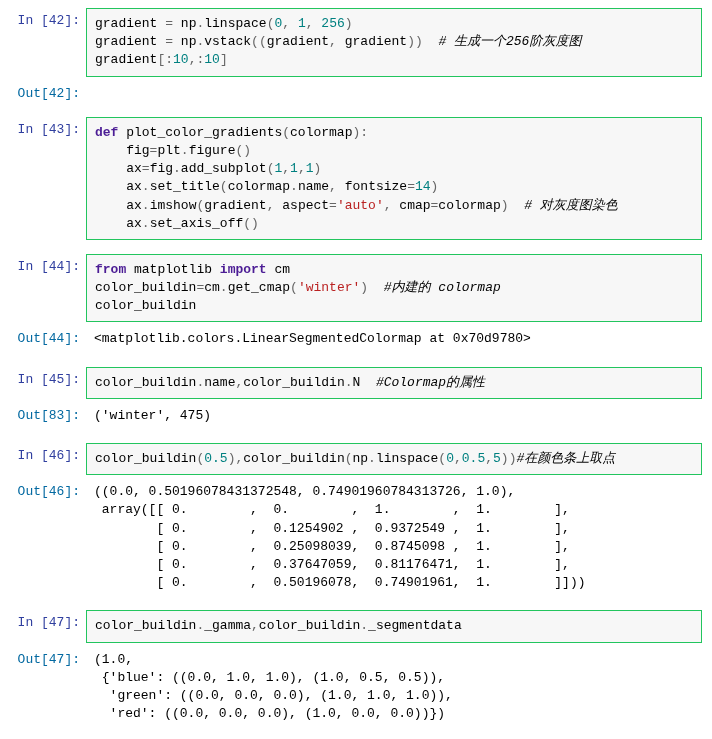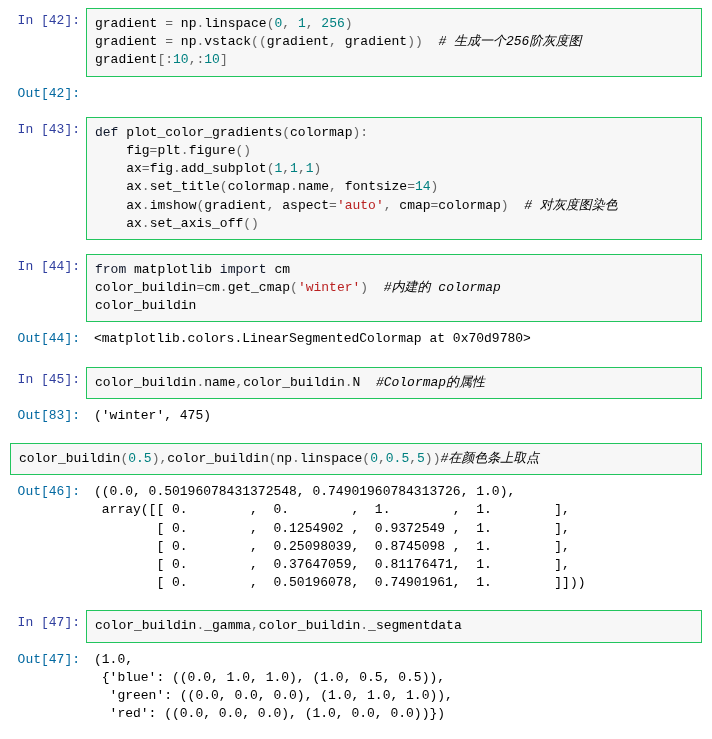--- a/index.html
+++ b/index.html
@@ -30,21 +30,21 @@
     padding: 6px 8px;
     white-space: pre;
     overflow-x: auto;
   }
   .output-area {
     flex: 1;
     padding: 4px 8px;
     white-space: pre;
     overflow-x: auto;
   }
-  .kw  { color: #0f172a; font-weight: normal; }
+  .kw  { color: #4c1d95; font-weight: bold; }
   .num { color: #008080; }
   .str { color: #BA2121; }
   .cmt { color: #000000; font-style: italic; }
   .op  { color: #666; }
 </style>
 </head>
 <body>
 
 <div id="nb">
     <div class="cell">
@@ -81,20 +81,21 @@
     <div class="cell">
       <div class="prompt">In&nbsp;[45]:</div>
       <div class="input-area">color_buildin<span class="op">.</span>name<span class="op">,</span>color_buildin<span class="op">.</span>N  <span class="cmt">#Colormap的属性</span></div>
     </div>
     <div class="cell">
       <div class="prompt out">Out[83]:</div>
       <div class="output-area">('winter', 475)</div>
     </div>
     <div style="height: 10px;"></div>
     <div class="cell">
+      <div class="prompt">In&nbsp;[46]:</div>
       <div class="input-area">color_buildin<span class="op">(</span><span class="num">0.5</span><span class="op">)</span><span class="op">,</span>color_buildin<span class="op">(</span>np<span class="op">.</span>linspace<span class="op">(</span><span class="num">0</span><span class="op">,</span><span class="num">0.5</span><span class="op">,</span><span class="num">5</span><span class="op">)</span><span class="op">)</span><span class="cmt">#在颜色条上取点</span></div>
     </div>
     <div class="cell">
       <div class="prompt out">Out[46]:</div>
       <div class="output-area">((0.0, 0.50196078431372548, 0.74901960784313726, 1.0),
  array([[ 0.        ,  0.        ,  1.        ,  1.        ],
         [ 0.        ,  0.1254902 ,  0.9372549 ,  1.        ],
         [ 0.        ,  0.25098039,  0.8745098 ,  1.        ],
         [ 0.        ,  0.37647059,  0.81176471,  1.        ],
         [ 0.        ,  0.50196078,  0.74901961,  1.        ]]))</div>

